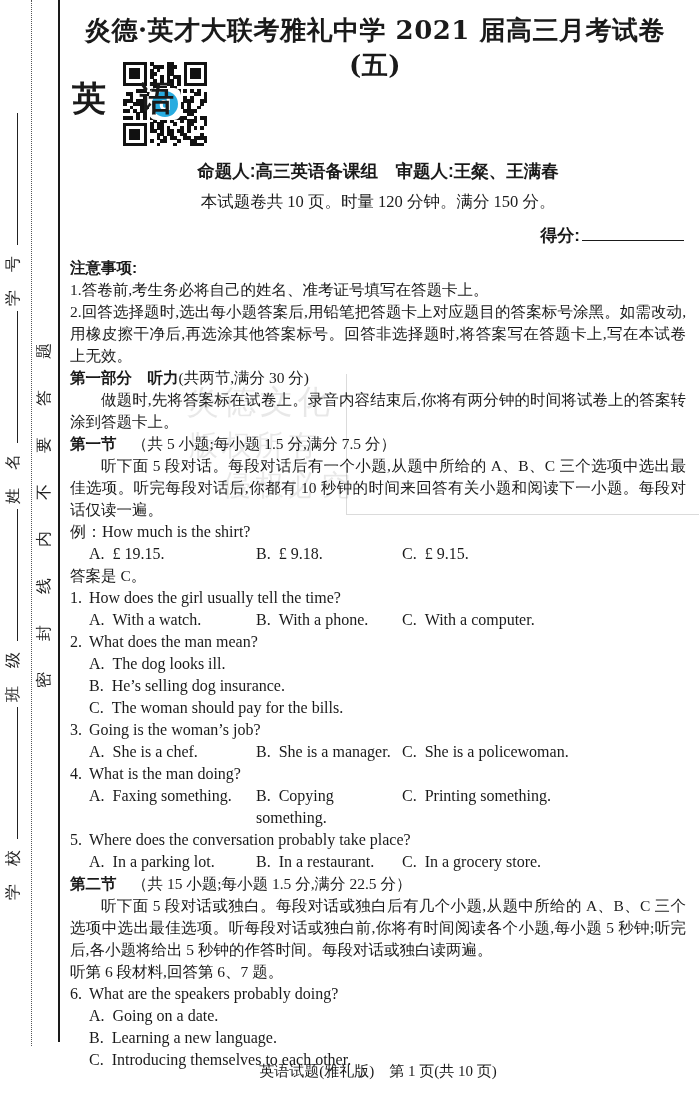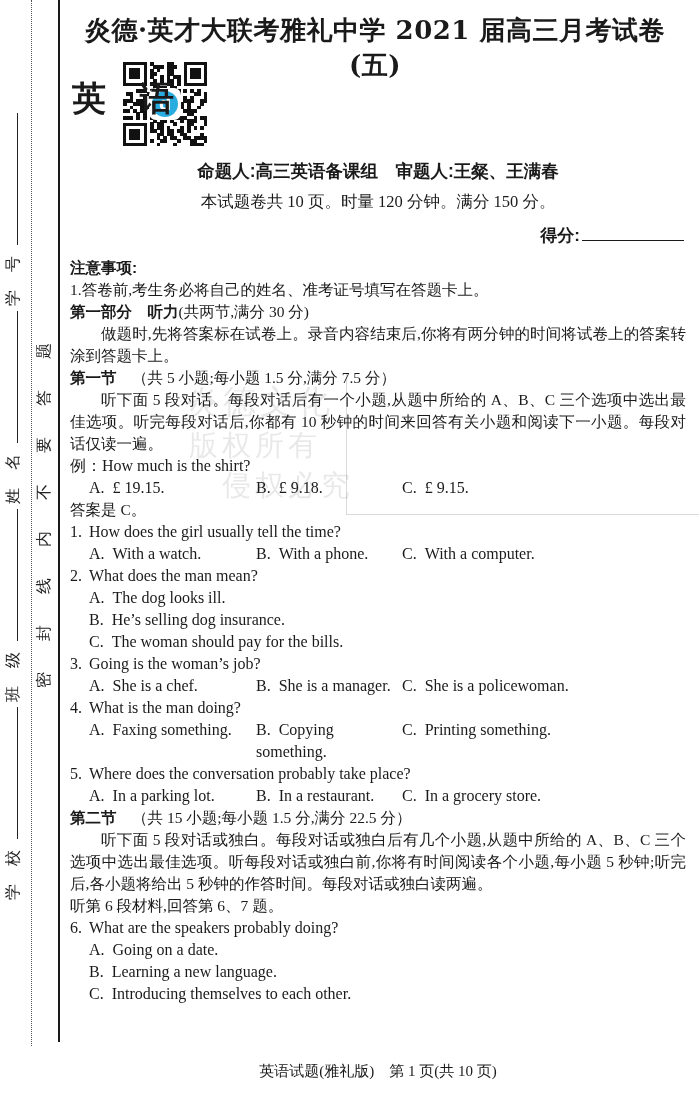--- a/index.html
+++ b/index.html
@@ -276,20 +276,21 @@
   <div class="subject">英　语</div>
   <div class="byline">命题人:高三英语备课组　审题人:王粲、王满春</div>
   <div class="meta">本试题卷共 10 页。时量 120 分钟。满分 150 分。</div>
   <div class="score">
     <span>得分:</span><span class="ul"></span>
   </div>
 
   <div class="body">
     <p class="h-sans">注意事项:</p>
     <p>1.答卷前,考生务必将自己的姓名、准考证号填写在答题卡上。</p>
+    <p>2.回答选择题时,选出每小题答案后,用铅笔把答题卡上对应题目的答案标号涂黑。如需改动,用橡皮擦干净后,再选涂其他答案标号。回答非选择题时,将答案写在答题卡上,写在本试卷上无效。</p>
 
     <p class="section-head"><span class="sh-bold">第一部分　听力</span><span class="sh-rest">(共两节,满分 30 分)</span></p>
     <p class="indent">做题时,先将答案标在试卷上。录音内容结束后,你将有两分钟的时间将试卷上的答案转涂到答题卡上。</p>
 
     <p class="section-head"><span class="sh-bold">第一节</span><span class="sh-rest">　（共 5 小题;每小题 1.5 分,满分 7.5 分）</span></p>
     <p class="indent">听下面 5 段对话。每段对话后有一个小题,从题中所给的 A、B、C 三个选项中选出最佳选项。听完每段对话后,你都有 10 秒钟的时间来回答有关小题和阅读下一小题。每段对话仅读一遍。</p>
 
     <p class="q">例：How much is the shirt?</p>
     <div class="opt-row">
       <span><span>A.</span><span class="ot">£ 19.15.</span></span>

